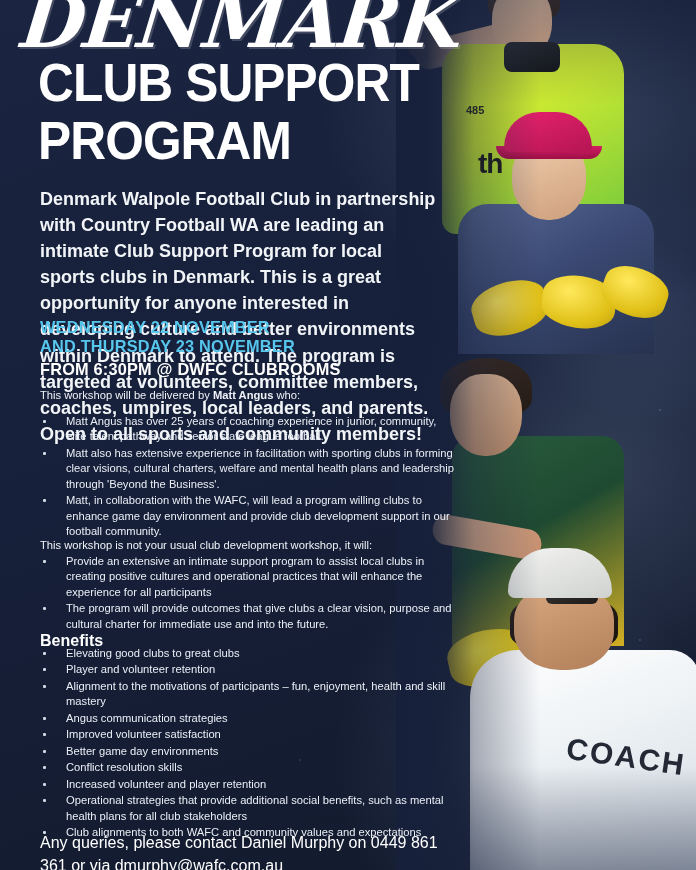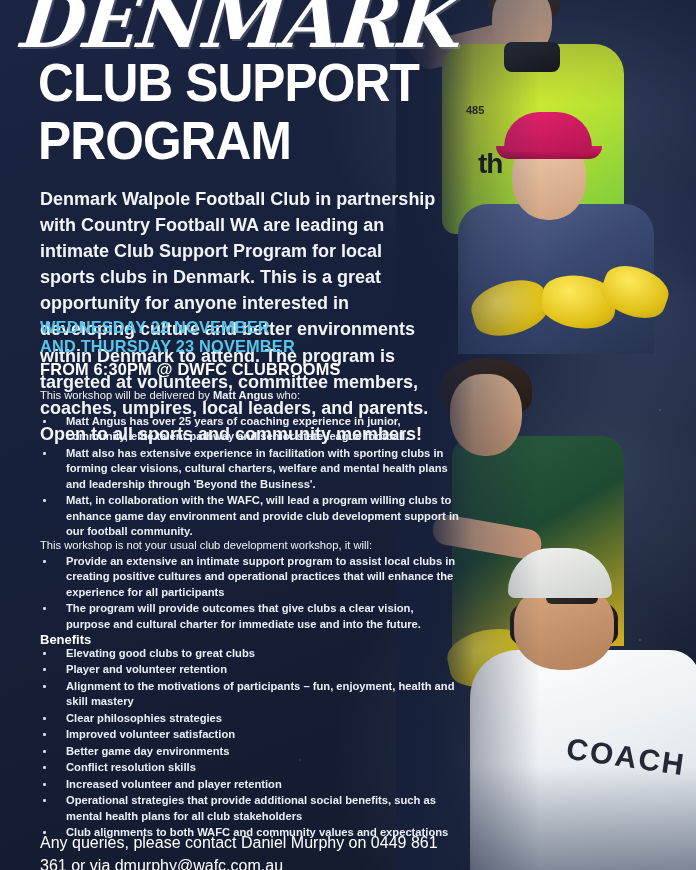--- a/index.html
+++ b/index.html
@@ -166,23 +166,23 @@
   .lead-speaker { top: 388px; }
   .lead-workshop { top: 538px; }
 
   .blk { position: absolute; left: 40px; width: 420px; }
   .blk-speaker { top: 414px; }
   .blk-workshop { top: 554px; }
   .blk-benefits { top: 646px; }
 
   .sec-title {
     position: absolute; left: 40px; top: 632px;
-    color: #ffffff; font-size: 13px; font-weight: 700;
-  }
-  ul.bl { list-style: none; margin: 0; padding: 0; font-weight: bold; }
+    color: #ffffff; font-size: 16px; font-weight: 700;
+  }
+  ul.bl { list-style: none; margin: 0; padding: 0; }
   ul.bl li {
     position: relative;
     padding-left: 26px;
     color: #eaeff6;
     font-size: 11.2px;
     line-height: 1.38;
     margin-bottom: 1px;
   }
   ul.bl li::before {
     content: ""; position: absolute;
@@ -273,21 +273,21 @@
       </ul>
     </div>
 
     <div class="sec-title">Benefits</div>
 
     <div class="blk blk-benefits">
       <ul class="bl">
         <li>Elevating good clubs to great clubs</li>
         <li>Player and volunteer retention</li>
         <li>Alignment to the motivations of participants – fun, enjoyment, health and skill mastery</li>
-        <li>Clear philosophies strategies</li>
+        <li>Angus communication strategies</li>
         <li>Improved volunteer satisfaction</li>
         <li>Better game day environments</li>
         <li>Conflict resolution skills</li>
         <li>Increased volunteer and player retention</li>
         <li>Operational strategies that provide additional social benefits, such as mental health plans for all club stakeholders</li>
         <li>Club alignments to both WAFC and community values and expectations</li>
       </ul>
     </div>
 
     <div class="footer">

